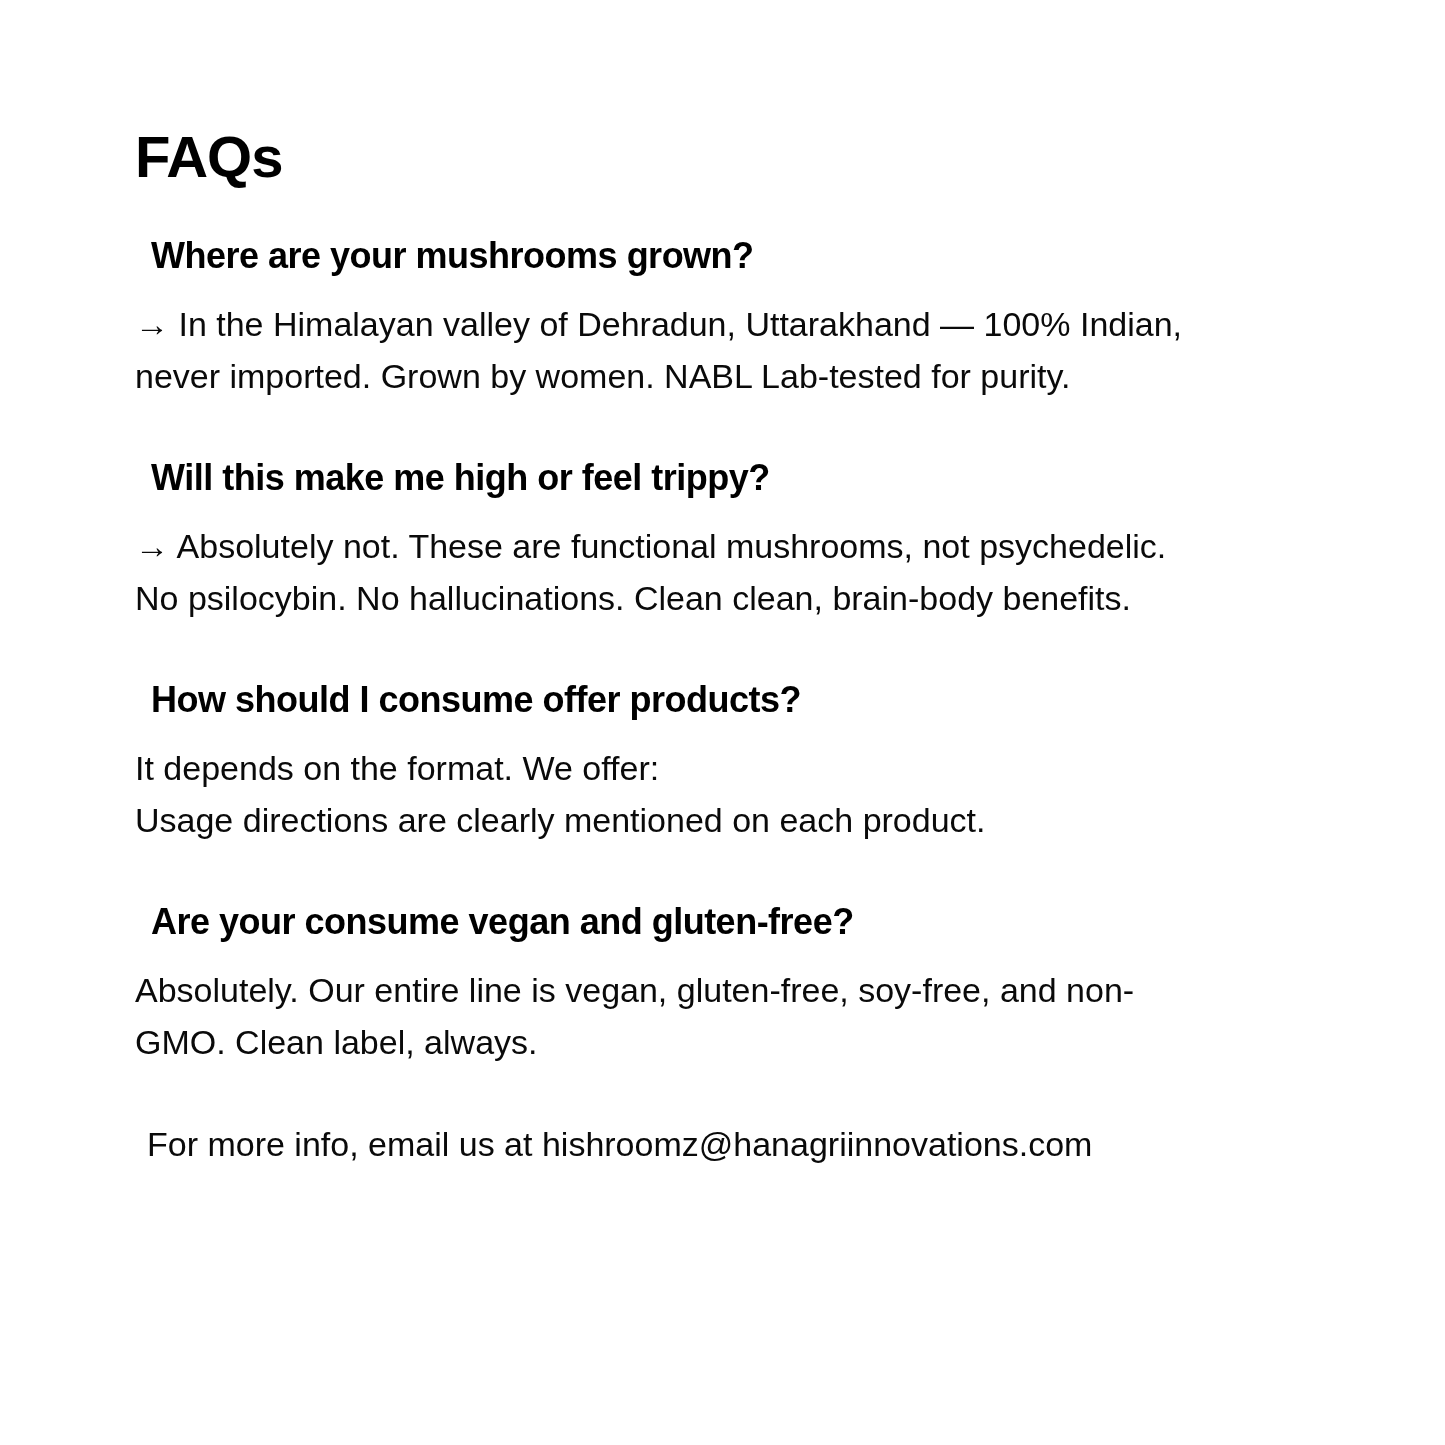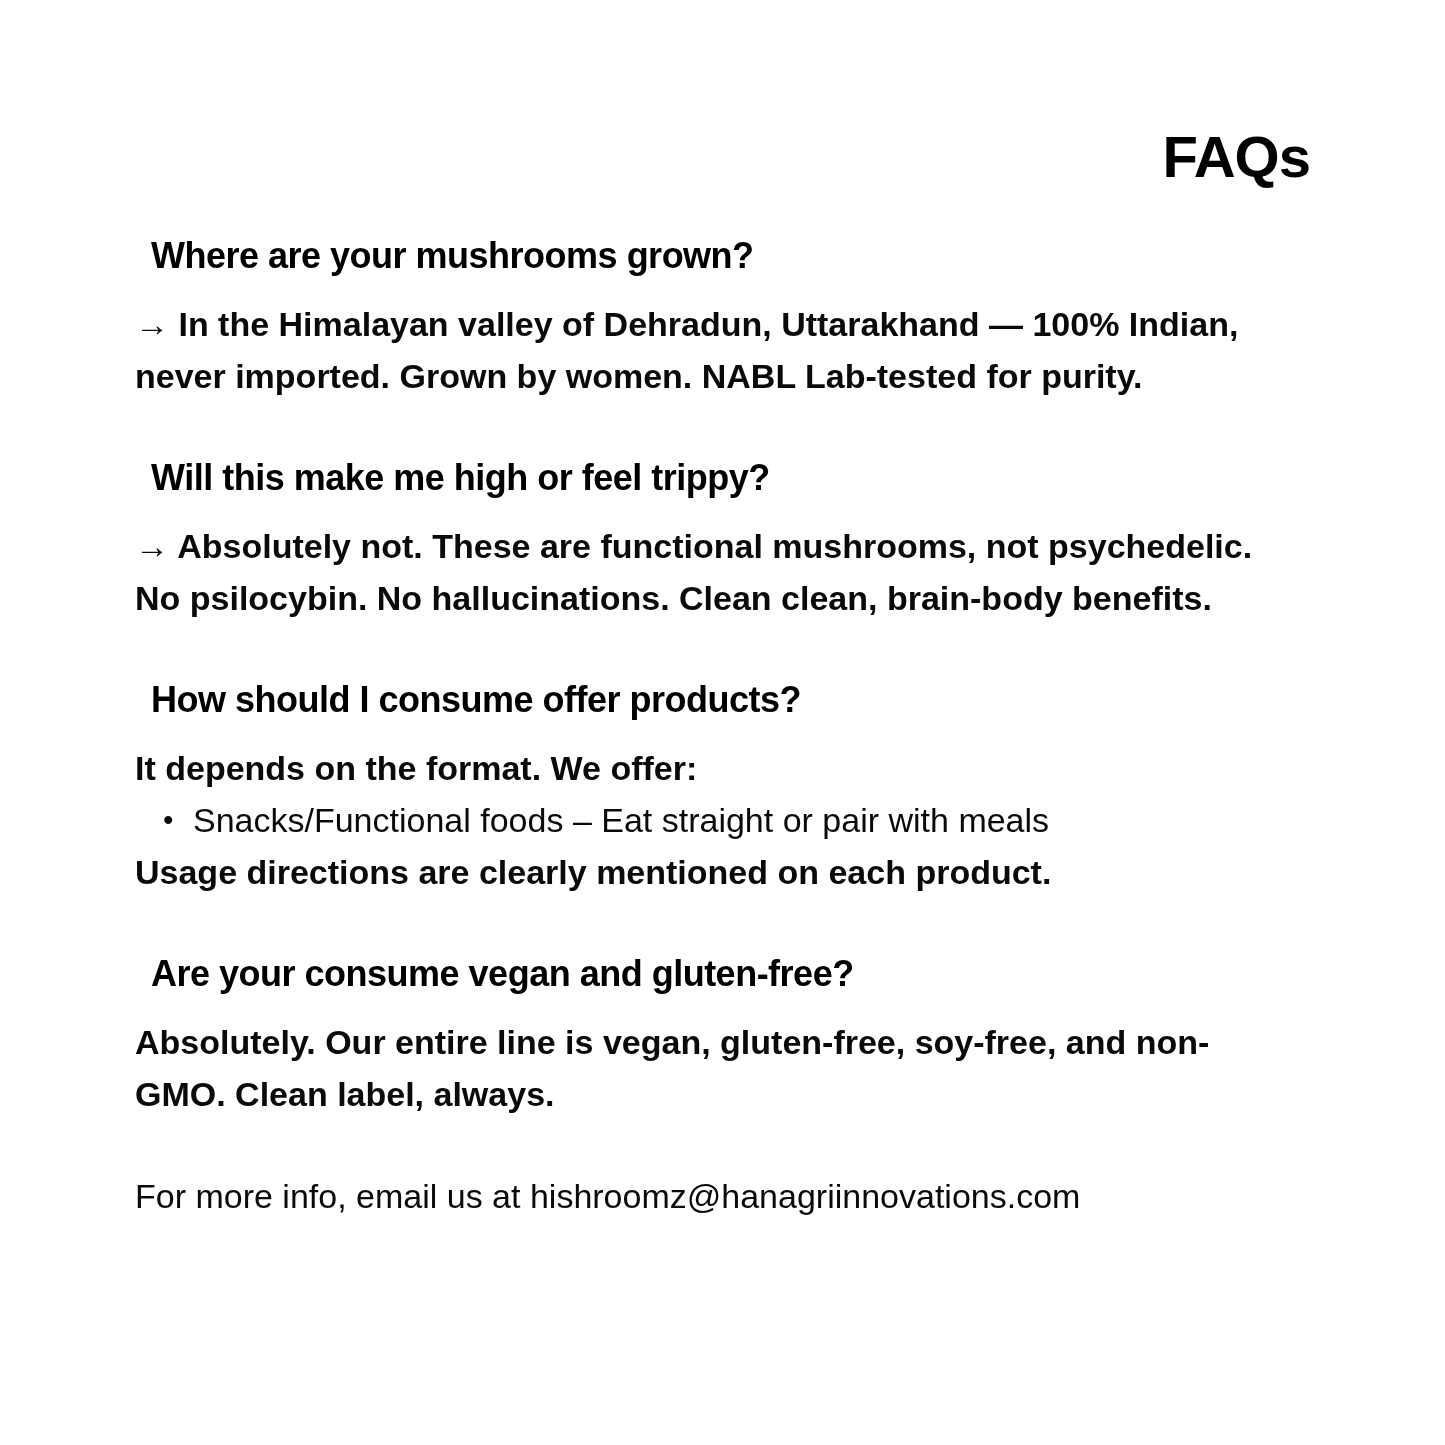--- a/index.html
+++ b/index.html
@@ -12,40 +12,40 @@
   .page {
     position: relative;
     width: 1445px;
     height: 1445px;
     background: #ffffff;
     overflow: hidden;
     box-sizing: border-box;
     padding: 128px 135px 0 135px;
   }
   .doc-title {
-    text-align: right;
+    text-align: left;
     font-size: 58px;
     font-weight: 900;
     letter-spacing: -1px;
     line-height: 1;
     margin: 0 0 44px 0;
     color: #000000;
   }
   .faq-section { margin: 0 0 50px 0; max-width: 1260px; }
   .faq-question {
     font-size: 36px;
     font-weight: 800;
     letter-spacing: -0.5px;
     line-height: 52px;
     margin: 16px;
     color: #000000;
   }
   .faq-answer, .faq-intro, .faq-outro {
     font-size: 34px;
-    font-weight: 700;
+    font-weight: 400;
     line-height: 52px;
     margin: 0;
     white-space: pre-line;
     color: #0a0a0a;
   }
   ul.faq-bullets {
     margin: 0;
     padding: 0 0 0 28px;
     list-style: none;
   }
@@ -61,21 +61,21 @@
     content: "\2022";
     position: absolute;
     left: 0;
     top: 0;
     font-size: 30px;
   }
   .footer-contact {
     font-size: 34px;
     font-weight: 400;
     line-height: 52px;
-    margin: 0;
+    margin: 12px;
     color: #0a0a0a;
   }
 </style>
 </head>
 <body>
 
 <div class="page">
 
   <h1 class="doc-title">FAQs</h1>
 
@@ -88,21 +88,20 @@
   <section class="faq-section">
     <h2 class="faq-question">Will this make me high or feel trippy?</h2>
     <p class="faq-answer">→ Absolutely not. These are functional mushrooms, not psychedelic.
 No psilocybin. No hallucinations. Clean clean, brain-body benefits.</p>
   </section>
 
   <section class="faq-section">
     <h2 class="faq-question">How should I consume offer products?</h2>
     <p class="faq-intro">It depends on the format. We offer:</p>
     <ul class="faq-bullets">
-      <li>Snacks/Functional foods – Eat straight or pair with meals</li>
     </ul>
     <p class="faq-outro">Usage directions are clearly mentioned on each product.</p>
   </section>
 
   <section class="faq-section">
     <h2 class="faq-question">Are your consume vegan and gluten-free?</h2>
     <p class="faq-answer">Absolutely. Our entire line is vegan, gluten-free, soy-free, and non-
 GMO. Clean label, always.</p>
   </section>
 

